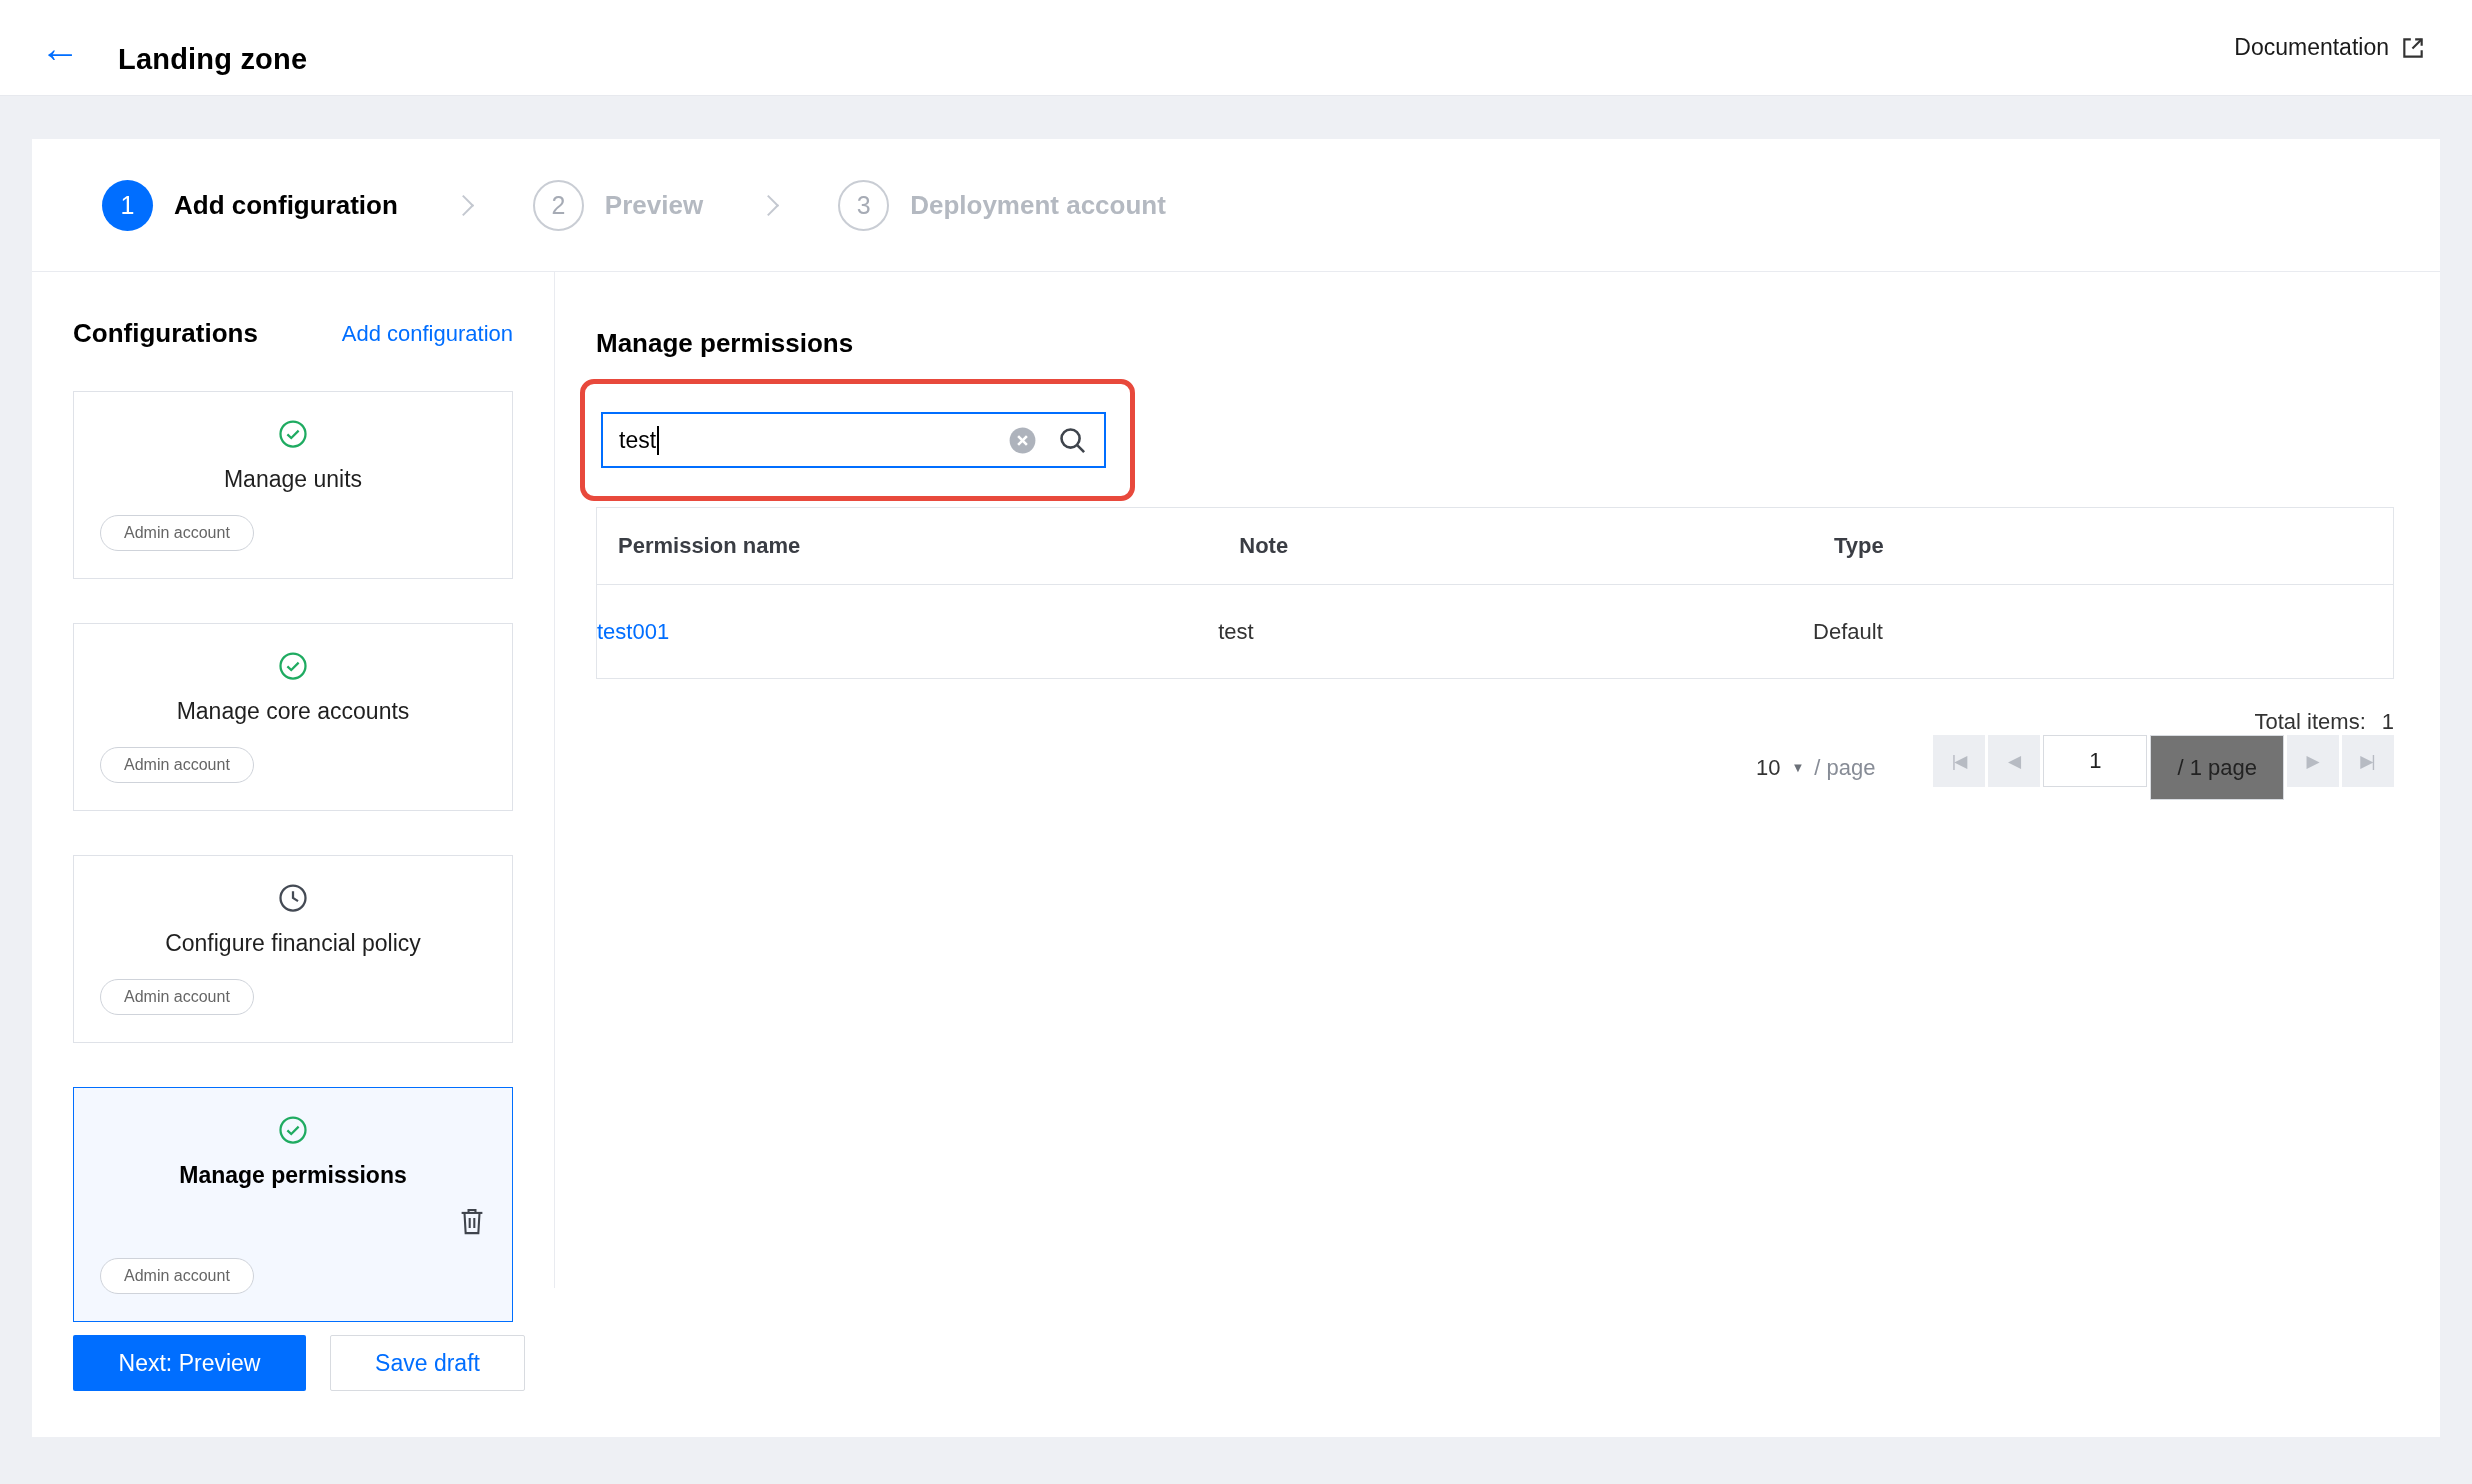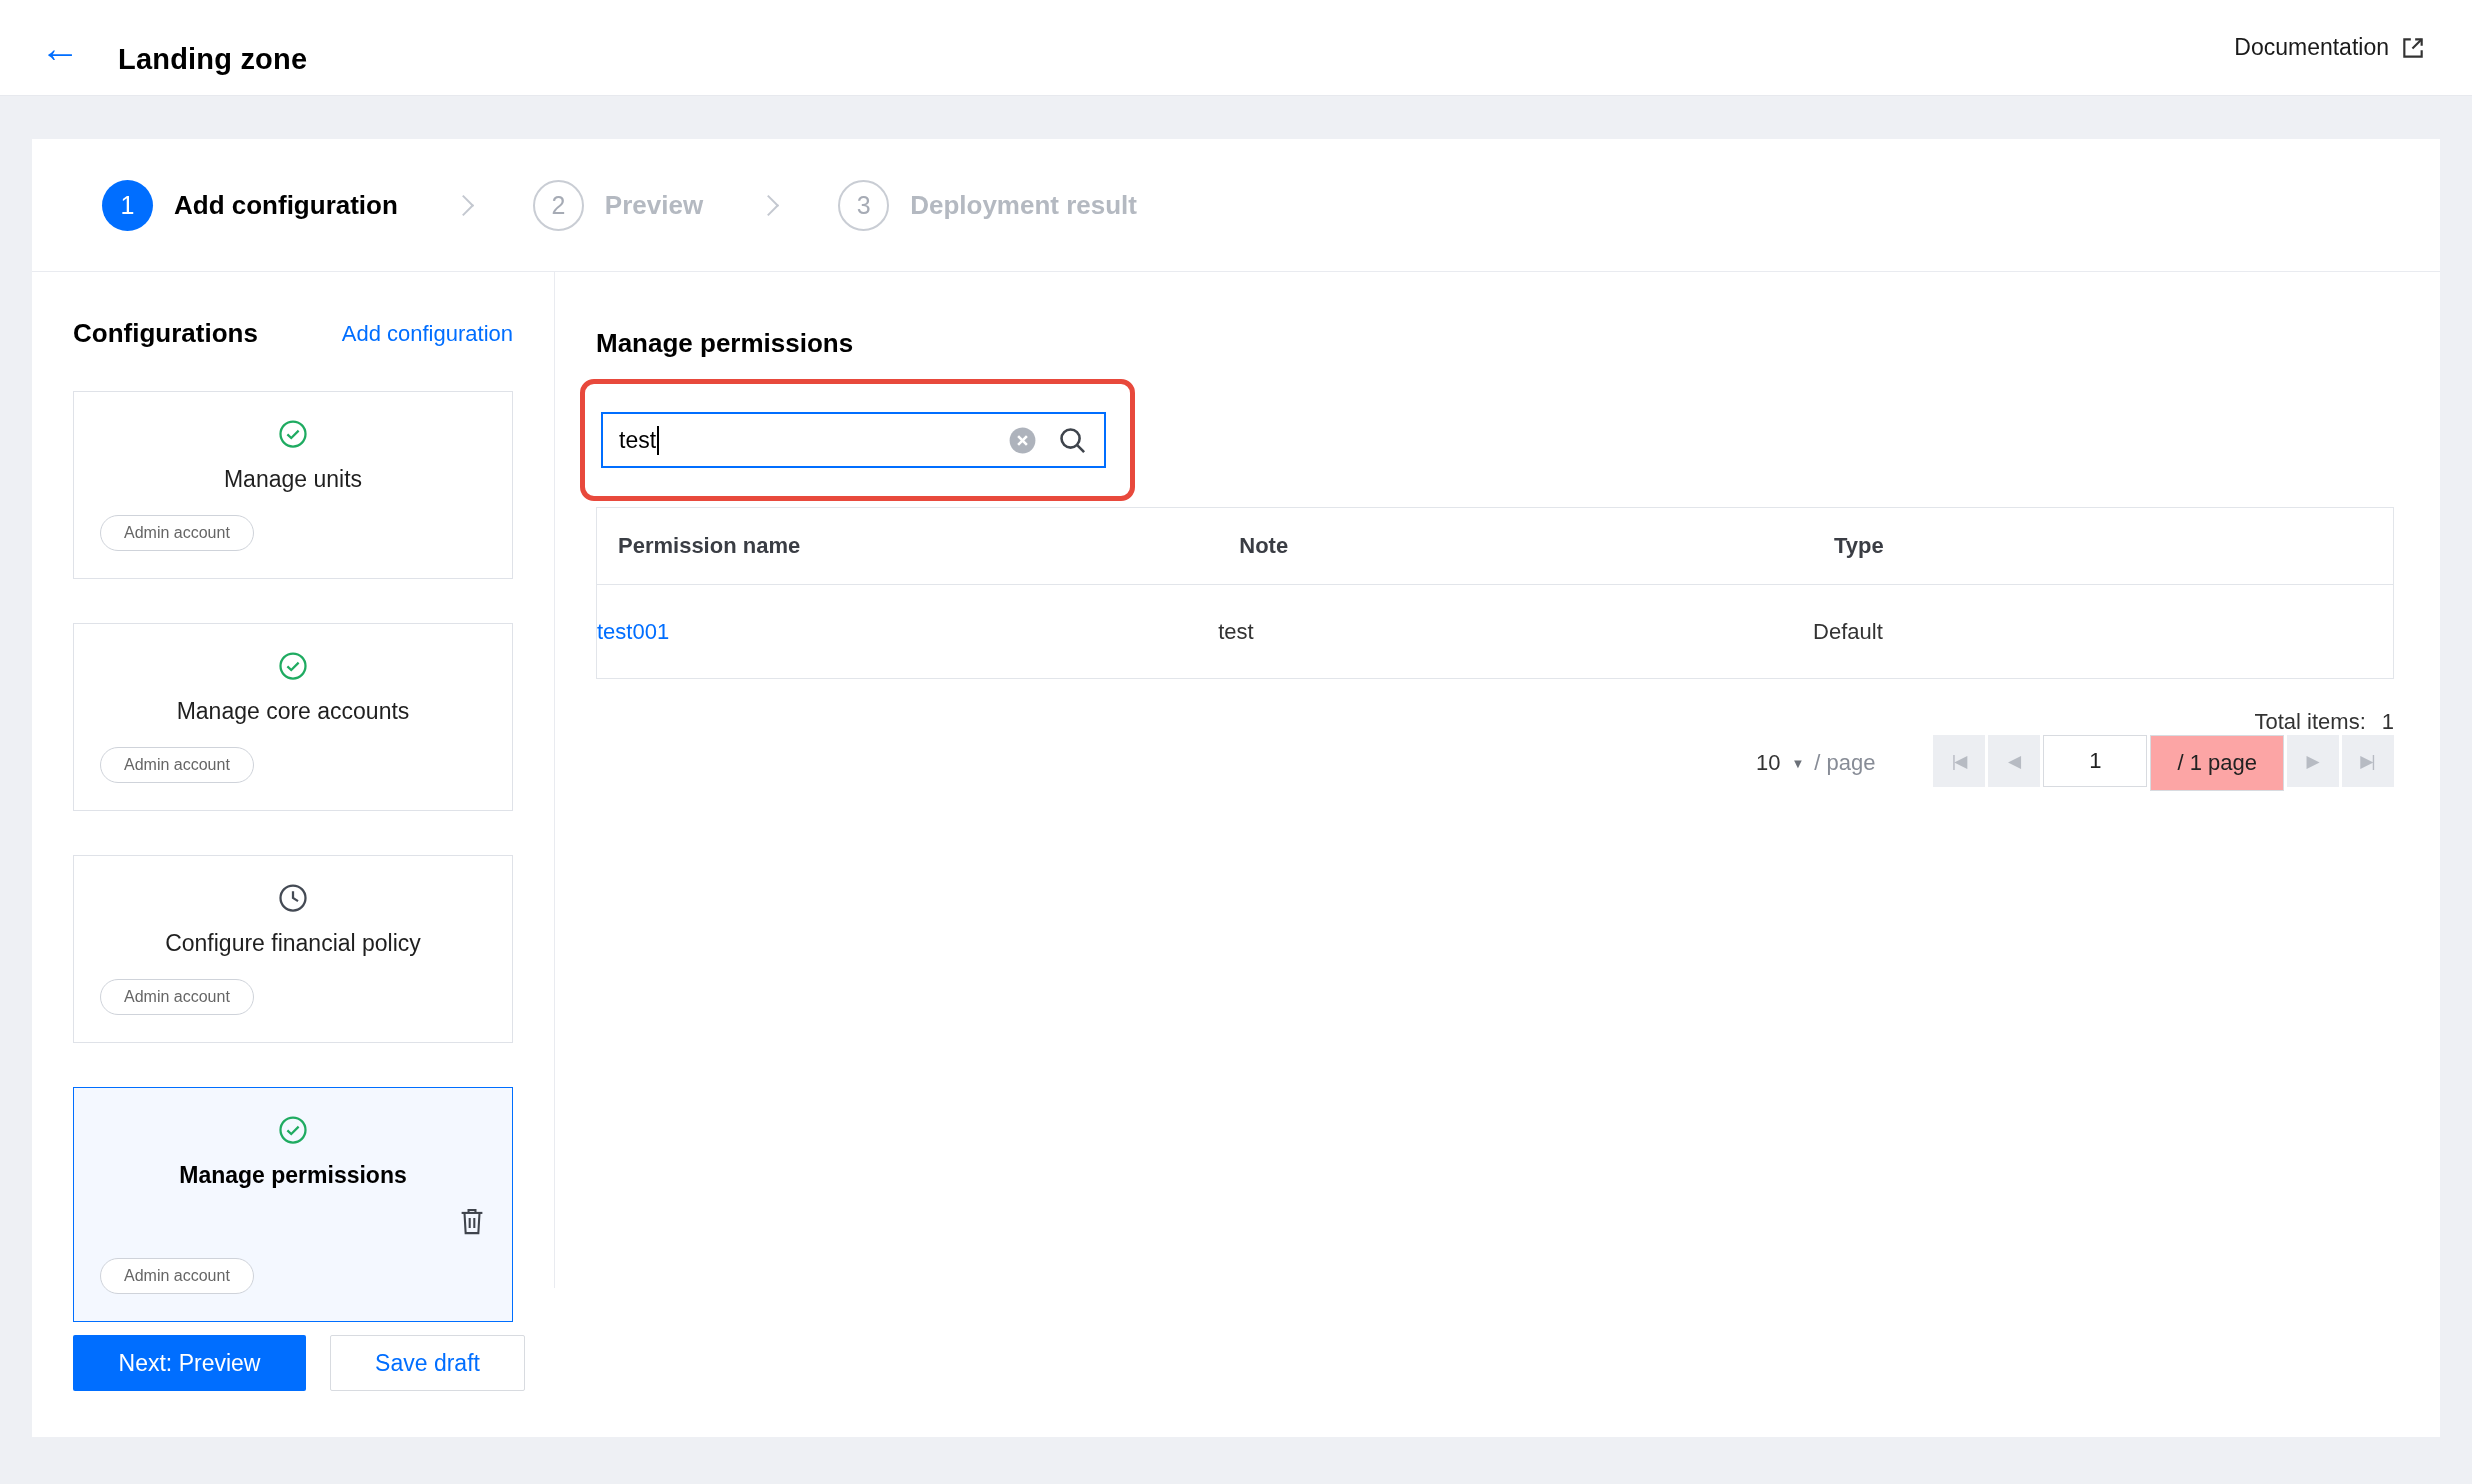--- a/index.html
+++ b/index.html
@@ -101,21 +101,21 @@
   .pbtn {
     width:52px; height:52px; display:flex; align-items:center; justify-content:center;
     background:#eceef2; color:#b7bbc3; font-size:17px; letter-spacing:-2px; cursor:default;
     padding-right:2px;
   }
   .page-num {
     width:104px; height:52px; border:1px solid #d8dbe0; background:#fff;
     display:flex; align-items:center; justify-content:center; font-size:22px; color:#222; cursor:text;
   }
   .page-ind {
-    height:56px; border:1px solid #d8dbe0; background:#fca5a5; padding:0 26px;
+    height:65px; border:1px solid #d8dbe0; background:#737373; padding:0 26px;
     display:flex; align-items:center; justify-content:center; font-size:22px; color:#222;
   }
 
   
   .card-footer { padding:47px 0 0 41px; display:flex; gap:24px; }
   .btn { height:56px; font-size:23px; border-radius:2px; cursor:pointer; font-family:inherit; }
   .btn-primary { width:233px; background:#006eff; color:#fff; border:none; }
   .btn-secondary { width:195px; background:#fff; color:#006eff; border:1px solid #d8dbe0; }
 </style>
 </head>
@@ -145,21 +145,21 @@
         <span class="step-label">Add configuration</span>
       </div>
       <span class="step-sep"></span>
       <div class="step inactive">
         <span class="step-circle">2</span>
         <span class="step-label">Preview</span>
       </div>
       <span class="step-sep"></span>
       <div class="step inactive">
         <span class="step-circle">3</span>
-        <span class="step-label">Deployment result</span>
+        <span class="step-label">Deployment account</span>
       </div>
     </div>
 
     <div class="content">
 
       <div class="sidebar">
         <div class="sidebar-head">
           <span class="sidebar-title">Configurations</span>
           <span class="add-link">Add configuration</span>
         </div>

